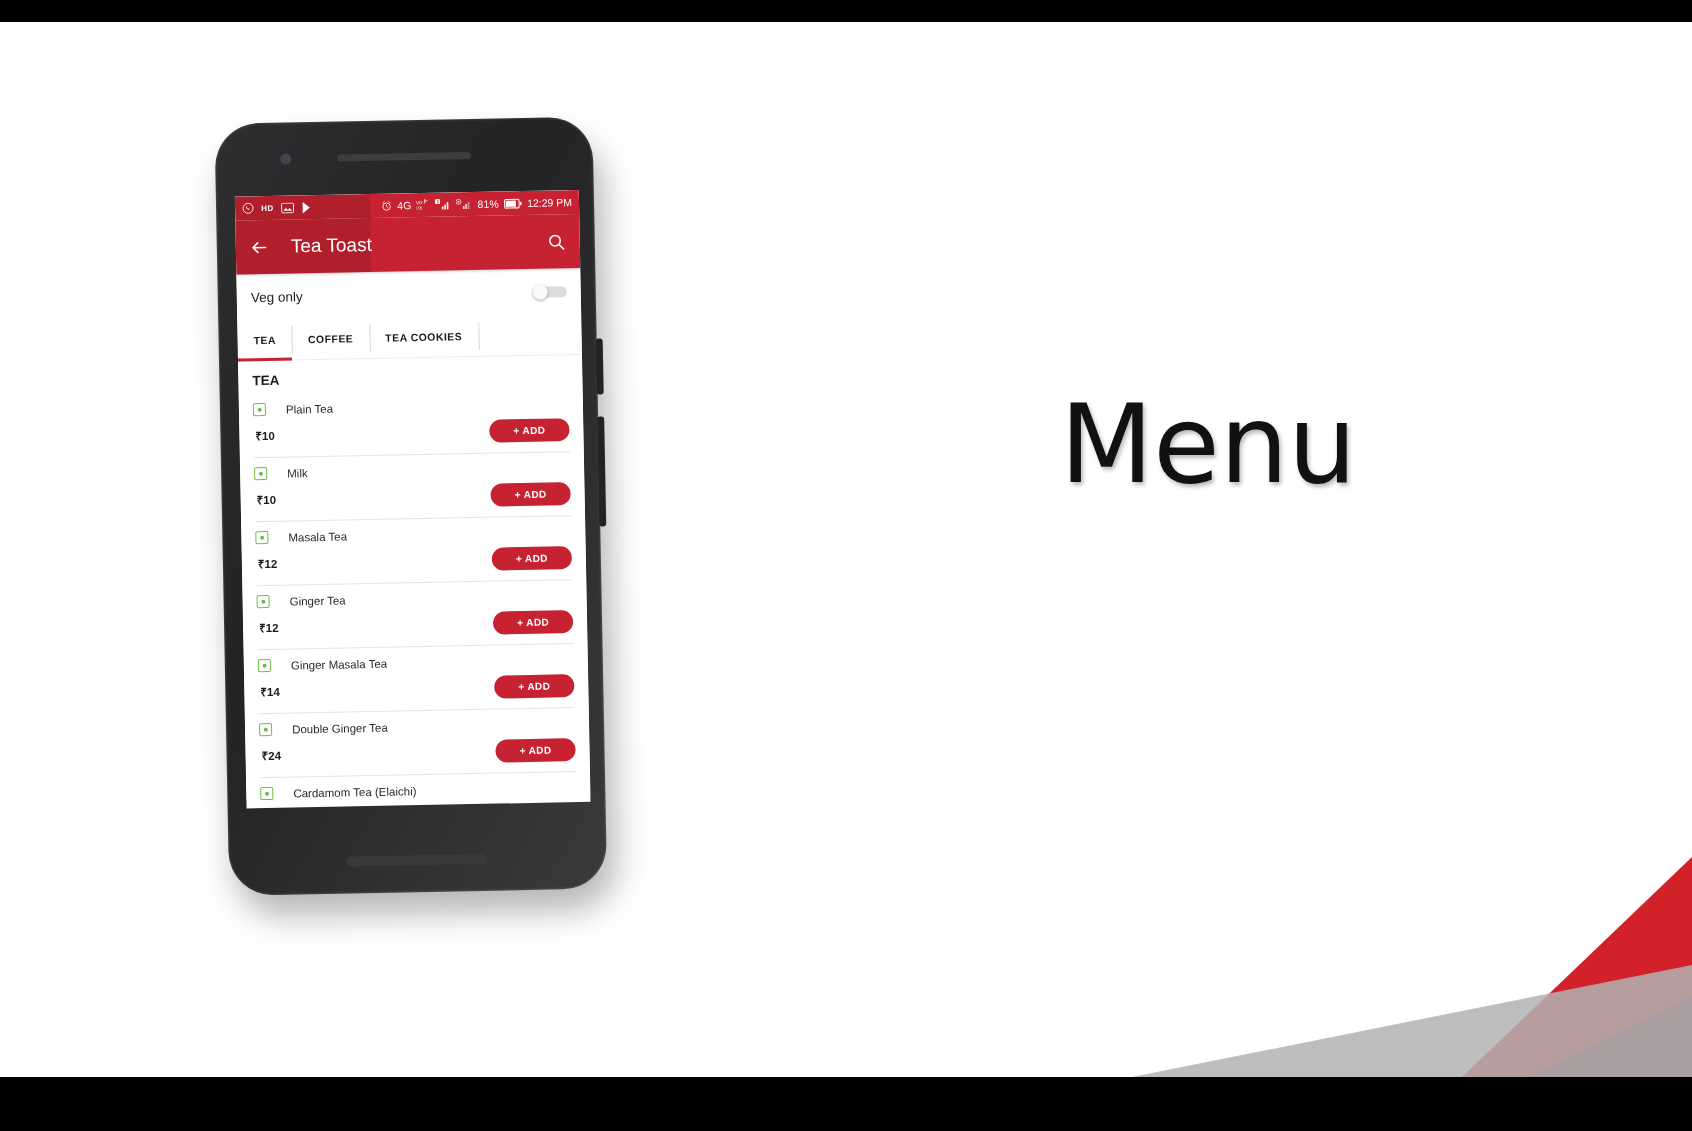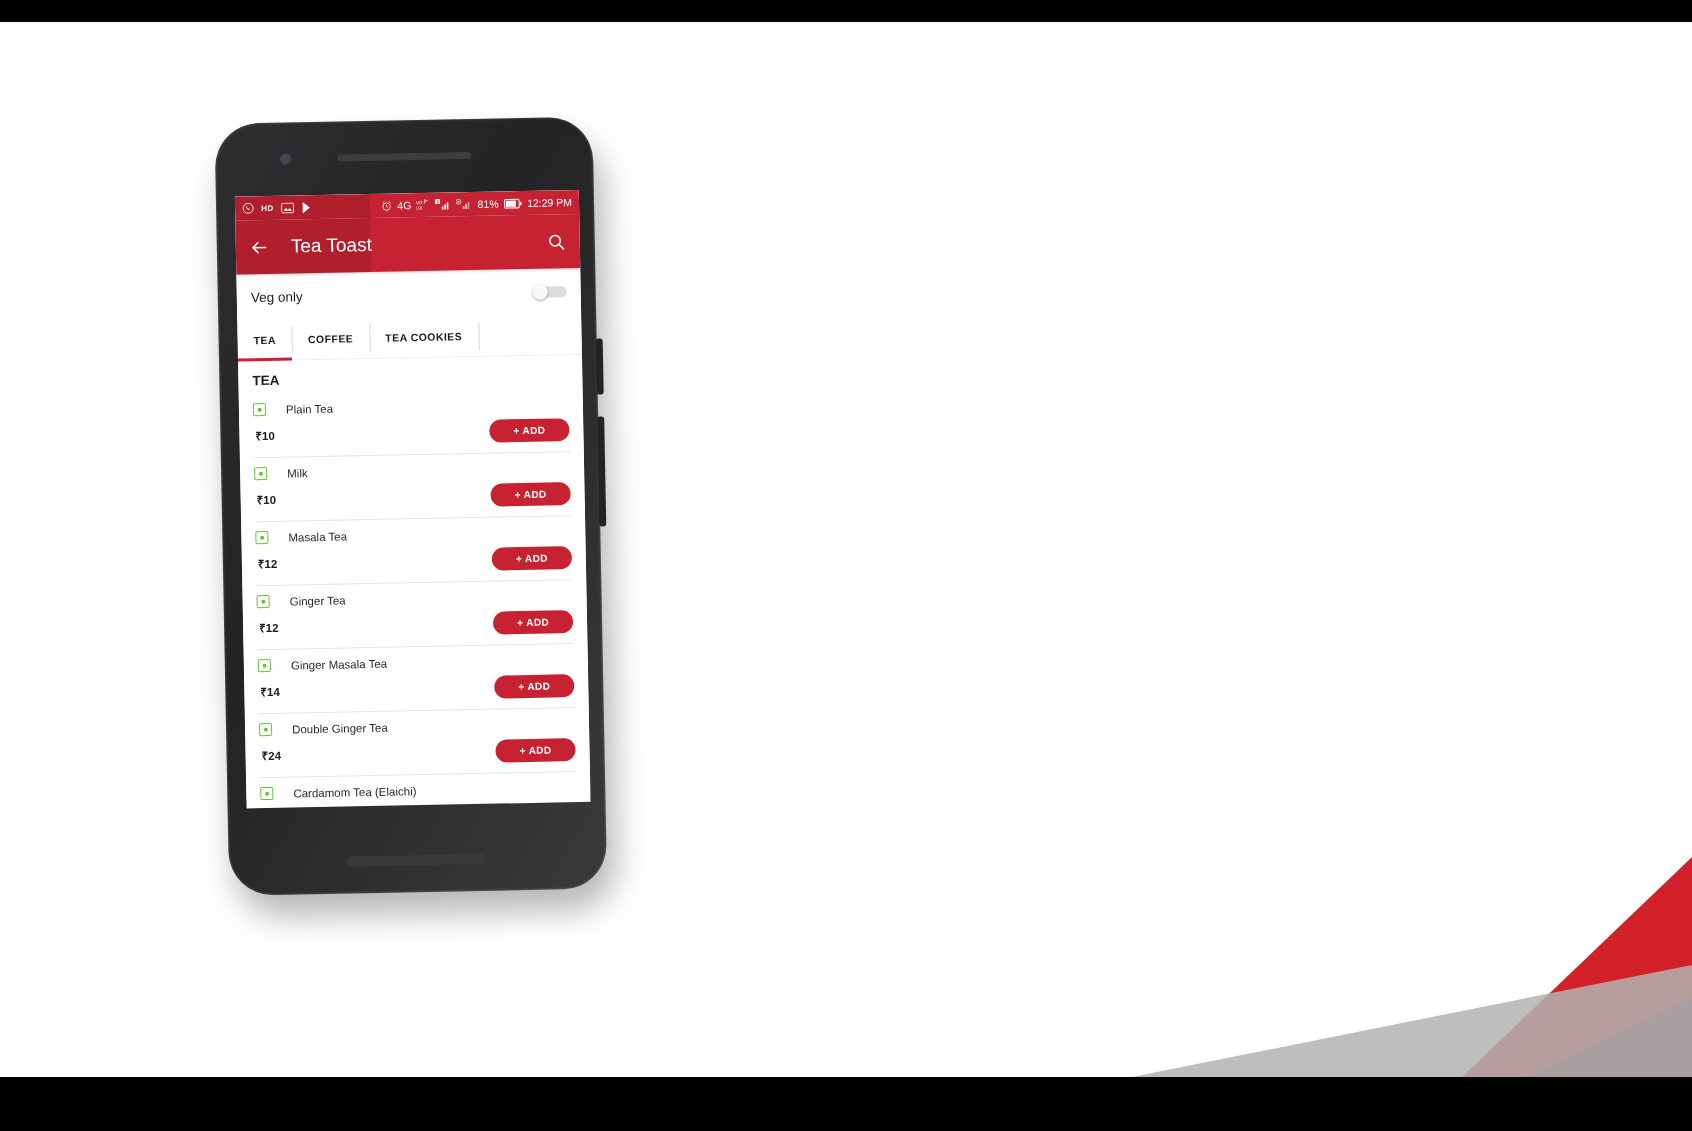--- a/index.html
+++ b/index.html
@@ -318,20 +318,21 @@
   }
   .item:last-child .item-bottom { border-bottom: none; }
 </style>
 </head>
 <body>
 
 <div class="slide-bar top"></div>
 
 <div class="slide-canvas">
 
+  <div class="headline">Menu</div>
 
   <svg class="corner-deco" viewBox="0 0 560 230" preserveAspectRatio="none">
     <polygon points="560,10 560,230 330,230" fill="#d32129"></polygon>
     <polygon points="560,118 560,230 0,230" fill="#b3b3b3" opacity="0.85"></polygon>
     <polygon points="560,150 560,230 395,230" fill="#a8a0a0" opacity="0.9"></polygon>
   </svg>
 
   <div class="phone-wrap">
     <div class="phone-shadow"></div>
     <div class="phone-body">

